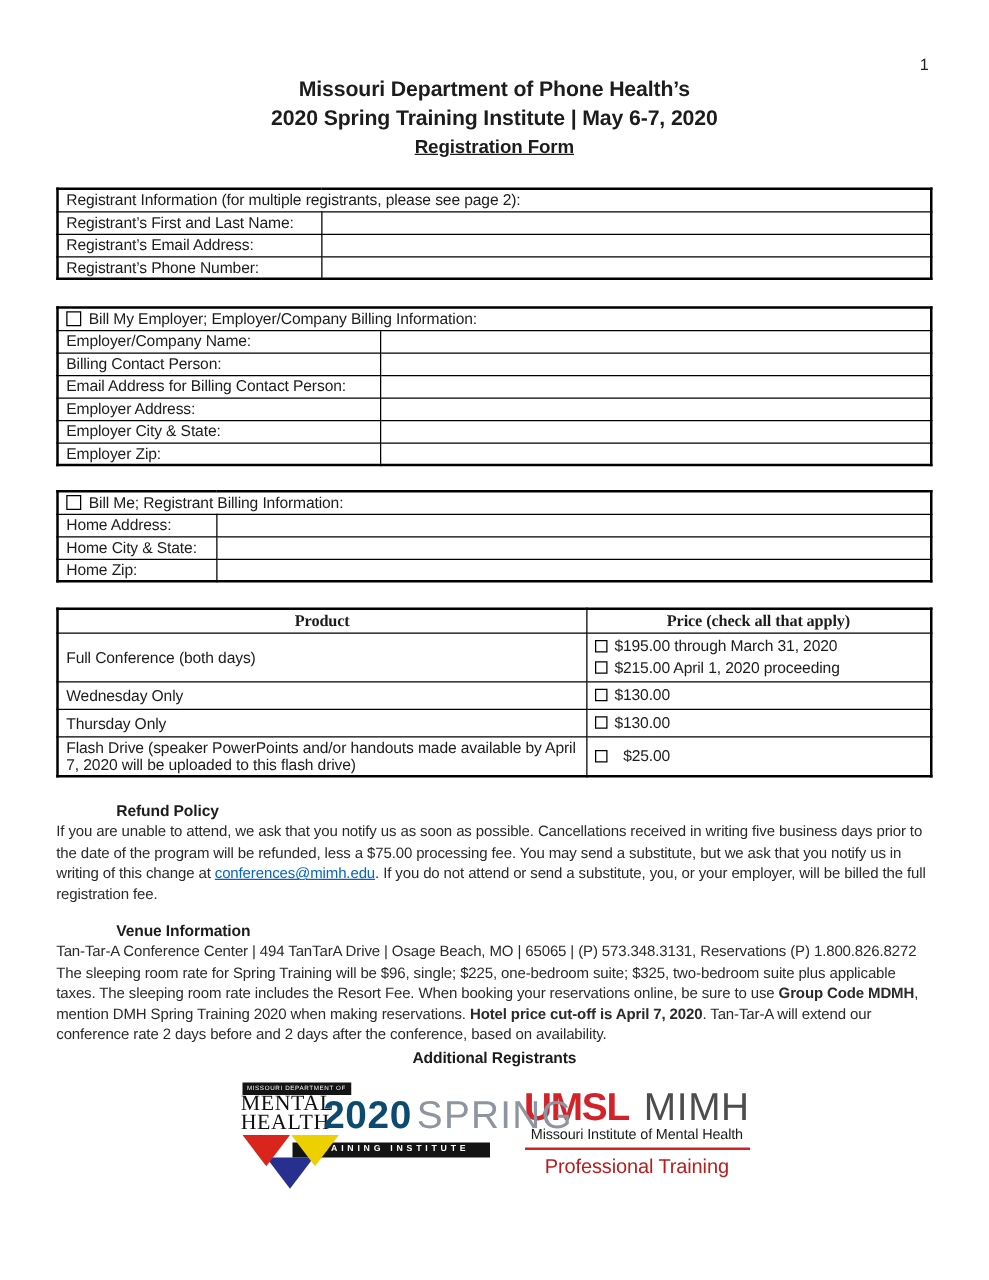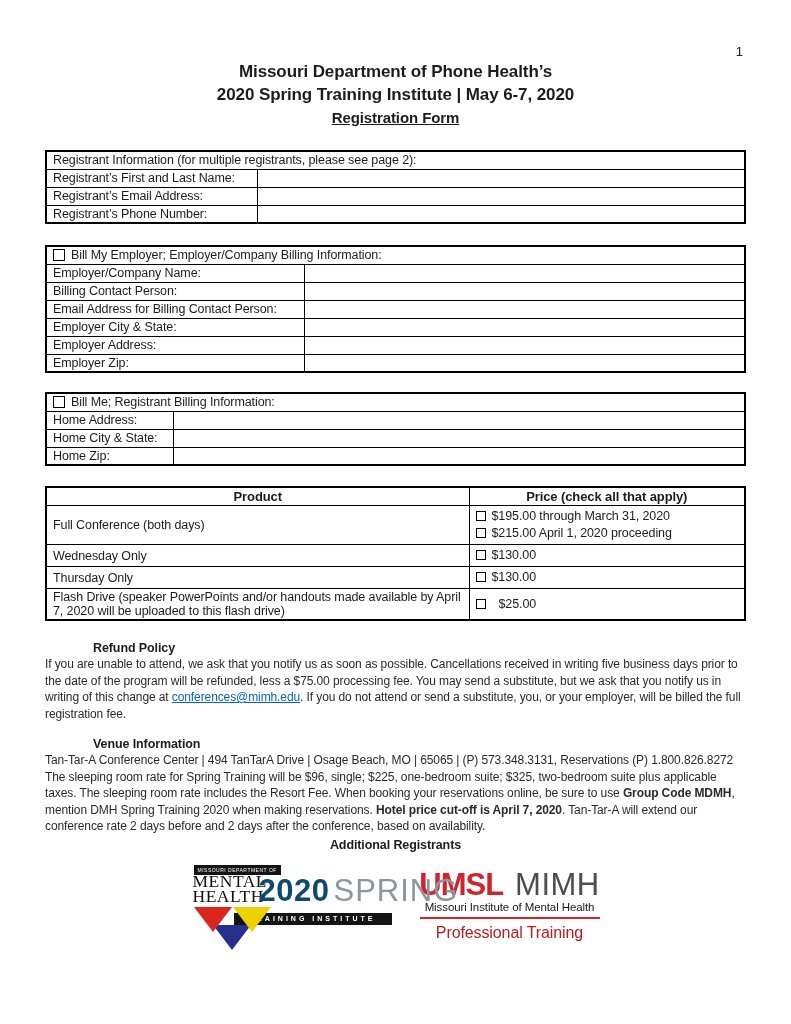--- a/index.html
+++ b/index.html
@@ -20,21 +20,21 @@
   
   table.form-table { width:100%; border-collapse:collapse; border:2px solid #000; table-layout:fixed; }
   table.form-table td { border:1px solid #000; font-size:12.5px; padding:1px 6px; height:18px; vertical-align:middle; overflow:hidden; }
   td.sec-head { font-weight:normal; font-size:13px; height:19px;margin-left:20px; }
   .t-registrant { margin-top:21px; }
   .t-employer  { margin-top:21px;border-radius:31px; }
   .t-employer td { height:19px; }
   .t-billme    { margin-top:19px; }
   .t-billme td { height:19px; }
   .t-product   { margin-top:20px; }
-  .t-product td.col-head { font-weight:bold; font-size:13px; text-align:center; }
+  .t-product td.col-head { font-weight:bold; font-size:13px; text-align:center;font-family:Liberation Serif, serif; }
   .t-product td { vertical-align:top; padding-top:2px; }
   .price-line { margin:2px 0 3px 0; white-space:nowrap; }
 
   
   .cb { display:inline-block; width:10px; height:10px; border:1.5px solid #000; vertical-align:-1px; margin-right:6px; background:#fff; }
   .cb-lg { width:12px; height:12px; vertical-align:-2px; }
   .cb-gap { margin-right:13px; }
 
   
   .sect-refund { margin-top:19px; }
@@ -133,25 +133,25 @@
       </tr>
       <tr>
         <td>Billing Contact Person:</td>
         <td></td>
       </tr>
       <tr>
         <td>Email Address for Billing Contact Person:</td>
         <td></td>
       </tr>
       <tr>
+        <td>Employer Address:</td>
+        <td></td>
+      </tr>
+      <tr>
         <td>Employer City &amp; State:</td>
-        <td></td>
-      </tr>
-      <tr>
-        <td>Employer Address:</td>
         <td></td>
       </tr>
       <tr>
         <td>Employer Zip:</td>
         <td></td>
       </tr>
     </tbody>
   </table>
 
   <table class="form-table t-billme">

